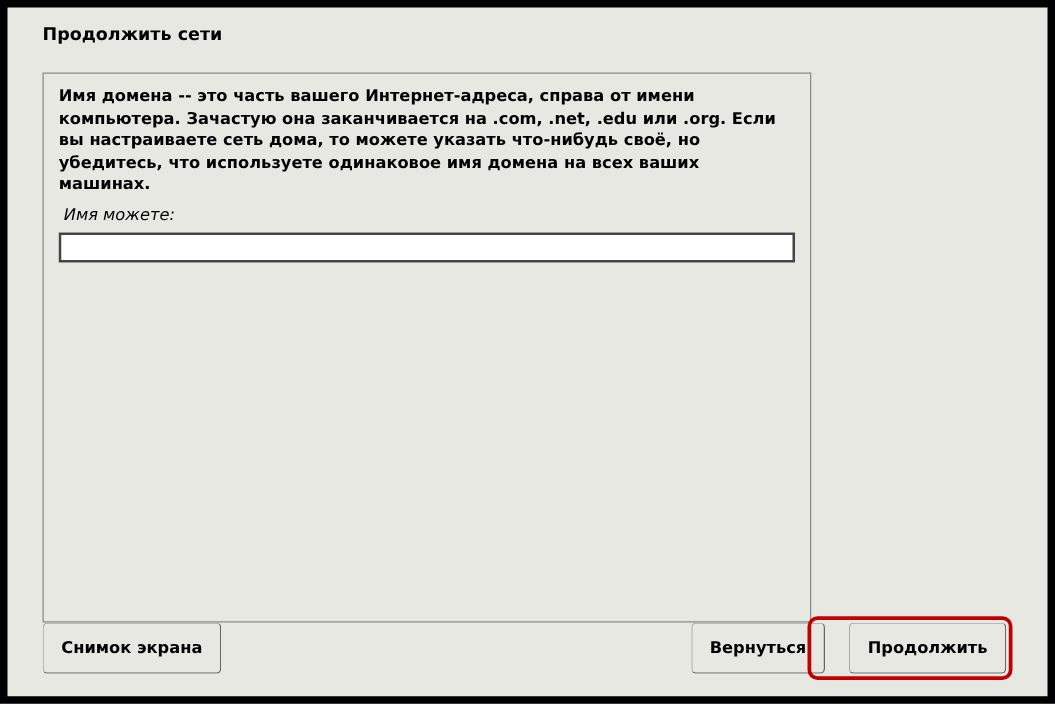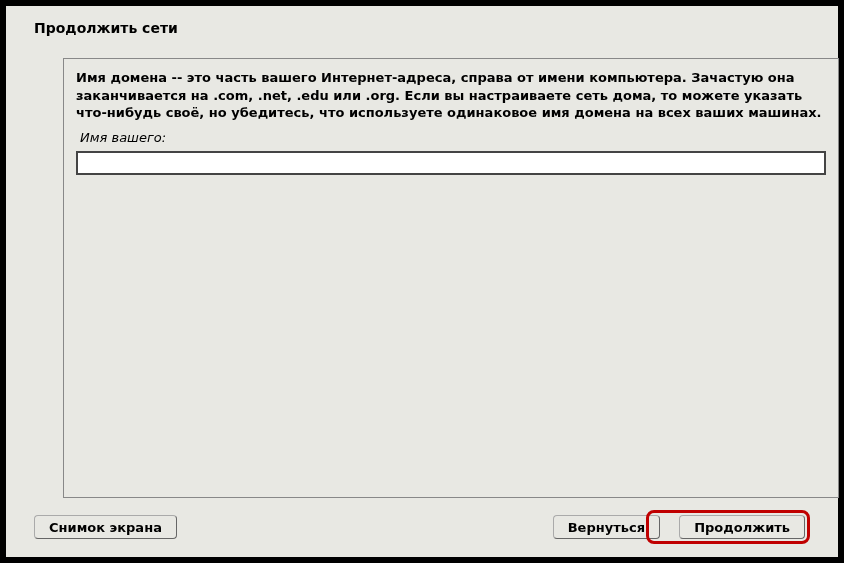--- a/index.html
+++ b/index.html
@@ -27,26 +27,25 @@
     }
     .title {
       padding: 14px 20px 10px 28px;
       font-weight: bold;
       font-size: 14px;
     }
     .content-panel {
       position: absolute;
       left: 28px;
       top: 52px;
-      width: 776px;
+      width: 615px;
       height: 440px;
       border: 1px solid #888;
       background: #e8e8e3;
       padding: 10px 12px;
-      margin-left: 29px;
     }
     .description {
       font-weight: bold;
       font-size: 13px;
       line-height: 1.35;
     }
     .field-label {
       margin-top: 8px;
       margin-left: 4px;
       font-style: italic;
@@ -68,21 +67,21 @@
       position: absolute;
       left: 28px;
       right: 28px;
       bottom: 18px;
       height: 30px;
     }
     .btn {
       display: inline-flex;
       align-items: center;
       justify-content: center;
-      height: 24px;
+      height: 41px;
       padding: 0 14px;
       background: #e8e8e3;
       border: 1px solid #666;
       border-top-color: #aaa;
       border-left-color: #aaa;
       border-radius: 4px;
       font-size: 13px;
       font-weight: bold;
       cursor: pointer;
       font-family: inherit;
@@ -112,21 +111,21 @@
     }
   </style>
 </head>
 <body>
 
 <div class="window">
   <div class="title">Продолжить сети</div>
 
   <div class="content-panel">
     <div class="description">Имя домена -- это часть вашего Интернет-адреса, справа от имени компьютера. Зачастую она заканчивается на .com, .net, .edu или .org. Если вы настраиваете сеть дома, то можете указать что-нибудь своё, но убедитесь, что используете одинаковое имя домена на всех ваших машинах.</div>
-    <div class="field-label">Имя вашего:</div>
+    <div class="field-label">Имя можете:</div>
     <input class="domain-input" type="text" value="" style="">
   </div>
 
   <div class="button-row">
     <button class="btn btn-screenshot">Снимок экрана</button>
     <button class="btn btn-back">Вернуться</button>
     <div class="btn-continue-wrap">
       <button class="btn btn-continue">Продолжить</button>
     </div>
   </div>

